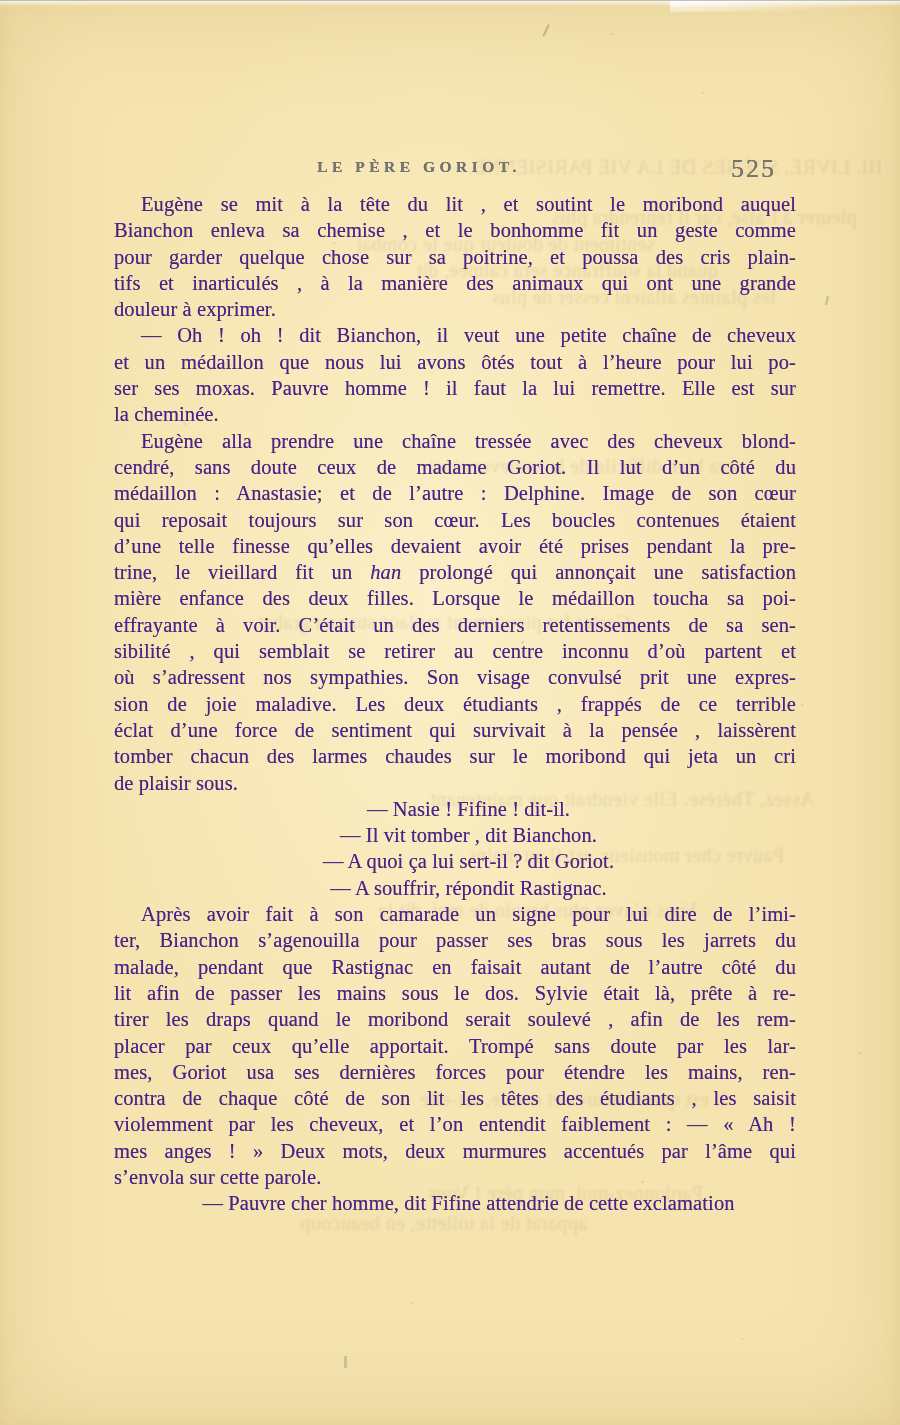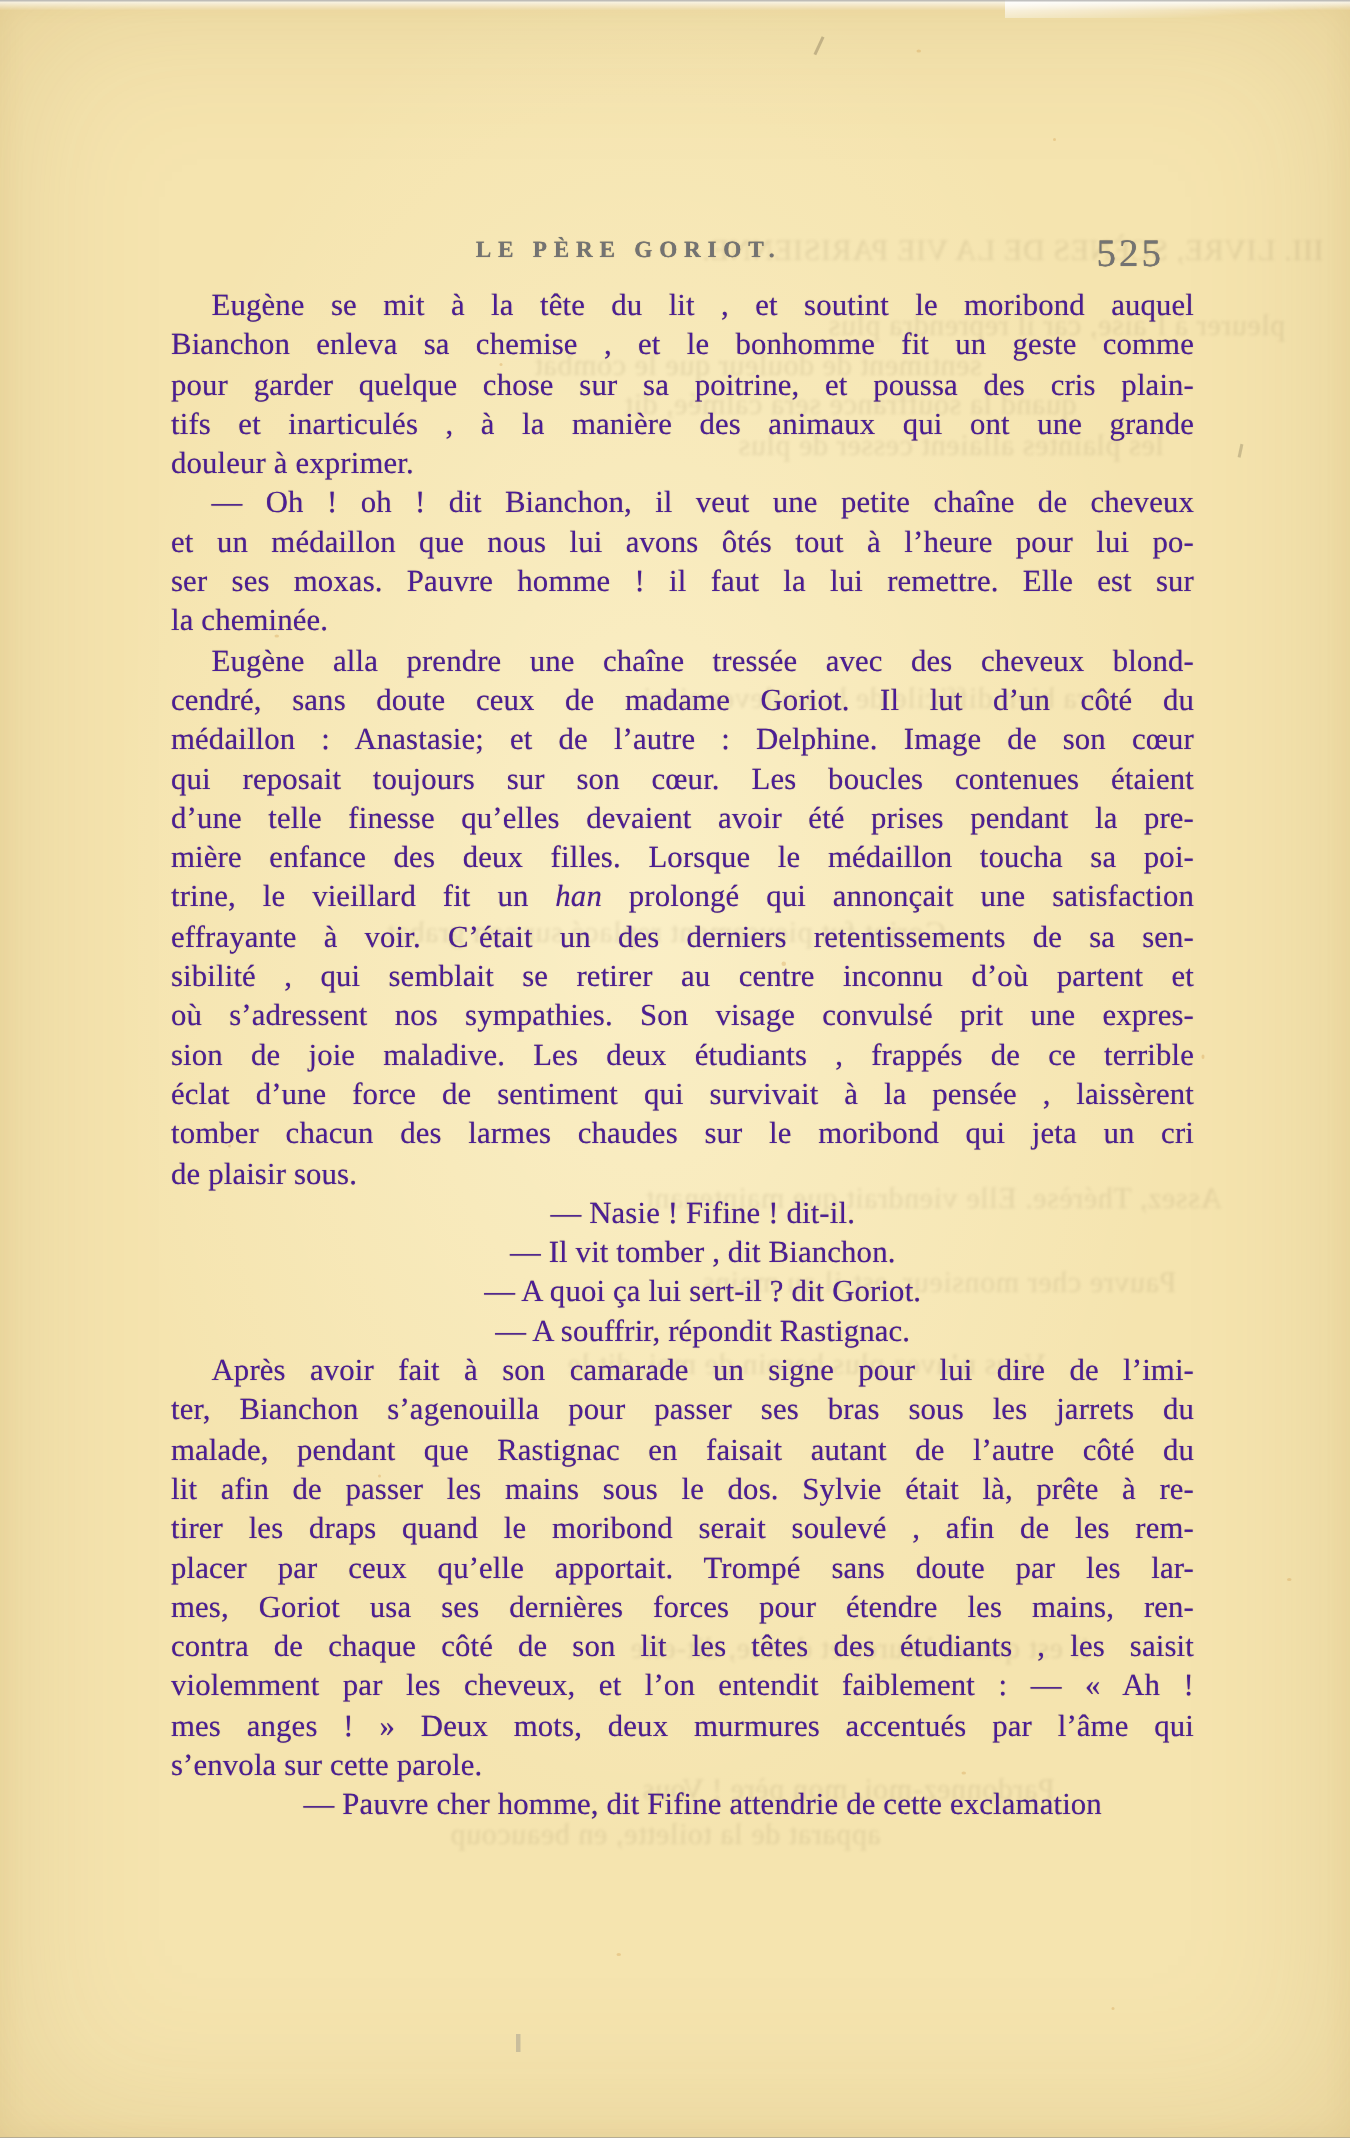--- a/index.html
+++ b/index.html
@@ -106,22 +106,22 @@
     <div class="line j indent">— Oh ! oh ! dit Bianchon, il veut une petite chaîne de cheveux</div>
     <div class="line j">et un médaillon que nous lui avons ôtés tout à l’heure pour lui po-</div>
     <div class="line j">ser ses moxas. Pauvre homme ! il faut la lui remettre. Elle est sur</div>
     <div class="line end">la cheminée.</div>
 
     <div class="line j indent">Eugène alla prendre une chaîne tressée avec des cheveux blond-</div>
     <div class="line j">cendré, sans doute ceux de madame Goriot. Il lut d’un côté du</div>
     <div class="line j">médaillon : Anastasie; et de l’autre : Delphine. Image de son cœur</div>
     <div class="line j">qui reposait toujours sur son cœur. Les boucles contenues étaient</div>
     <div class="line j">d’une telle finesse qu’elles devaient avoir été prises pendant la pre-</div>
+    <div class="line j"><span>trine, le vieillard fit un </span><span class="it">han</span><span> prolongé qui annonçait une satisfaction</span></div>
     <div class="line j">mière enfance des deux filles. Lorsque le médaillon toucha sa poi-</div>
-    <div class="line j"><span>trine, le vieillard fit un </span><span class="it">han</span><span> prolongé qui annonçait une satisfaction</span></div>
     <div class="line j">effrayante à voir. C’était un des derniers retentissements de sa sen-</div>
     <div class="line j">sibilité , qui semblait se retirer au centre inconnu d’où partent et</div>
     <div class="line j">où s’adressent nos sympathies. Son visage convulsé prit une expres-</div>
     <div class="line j">sion de joie maladive. Les deux étudiants , frappés de ce terrible</div>
     <div class="line j">éclat d’une force de sentiment qui survivait à la pensée , laissèrent</div>
     <div class="line j">tomber chacun des larmes chaudes sur le moribond qui jeta un cri</div>
     <div class="line end">de plaisir sous.</div>
 
     <div class="line end indent">— Nasie ! Fifine ! dit-il.</div>
     <div class="line end indent">— Il vit tomber , dit Bianchon.</div>

